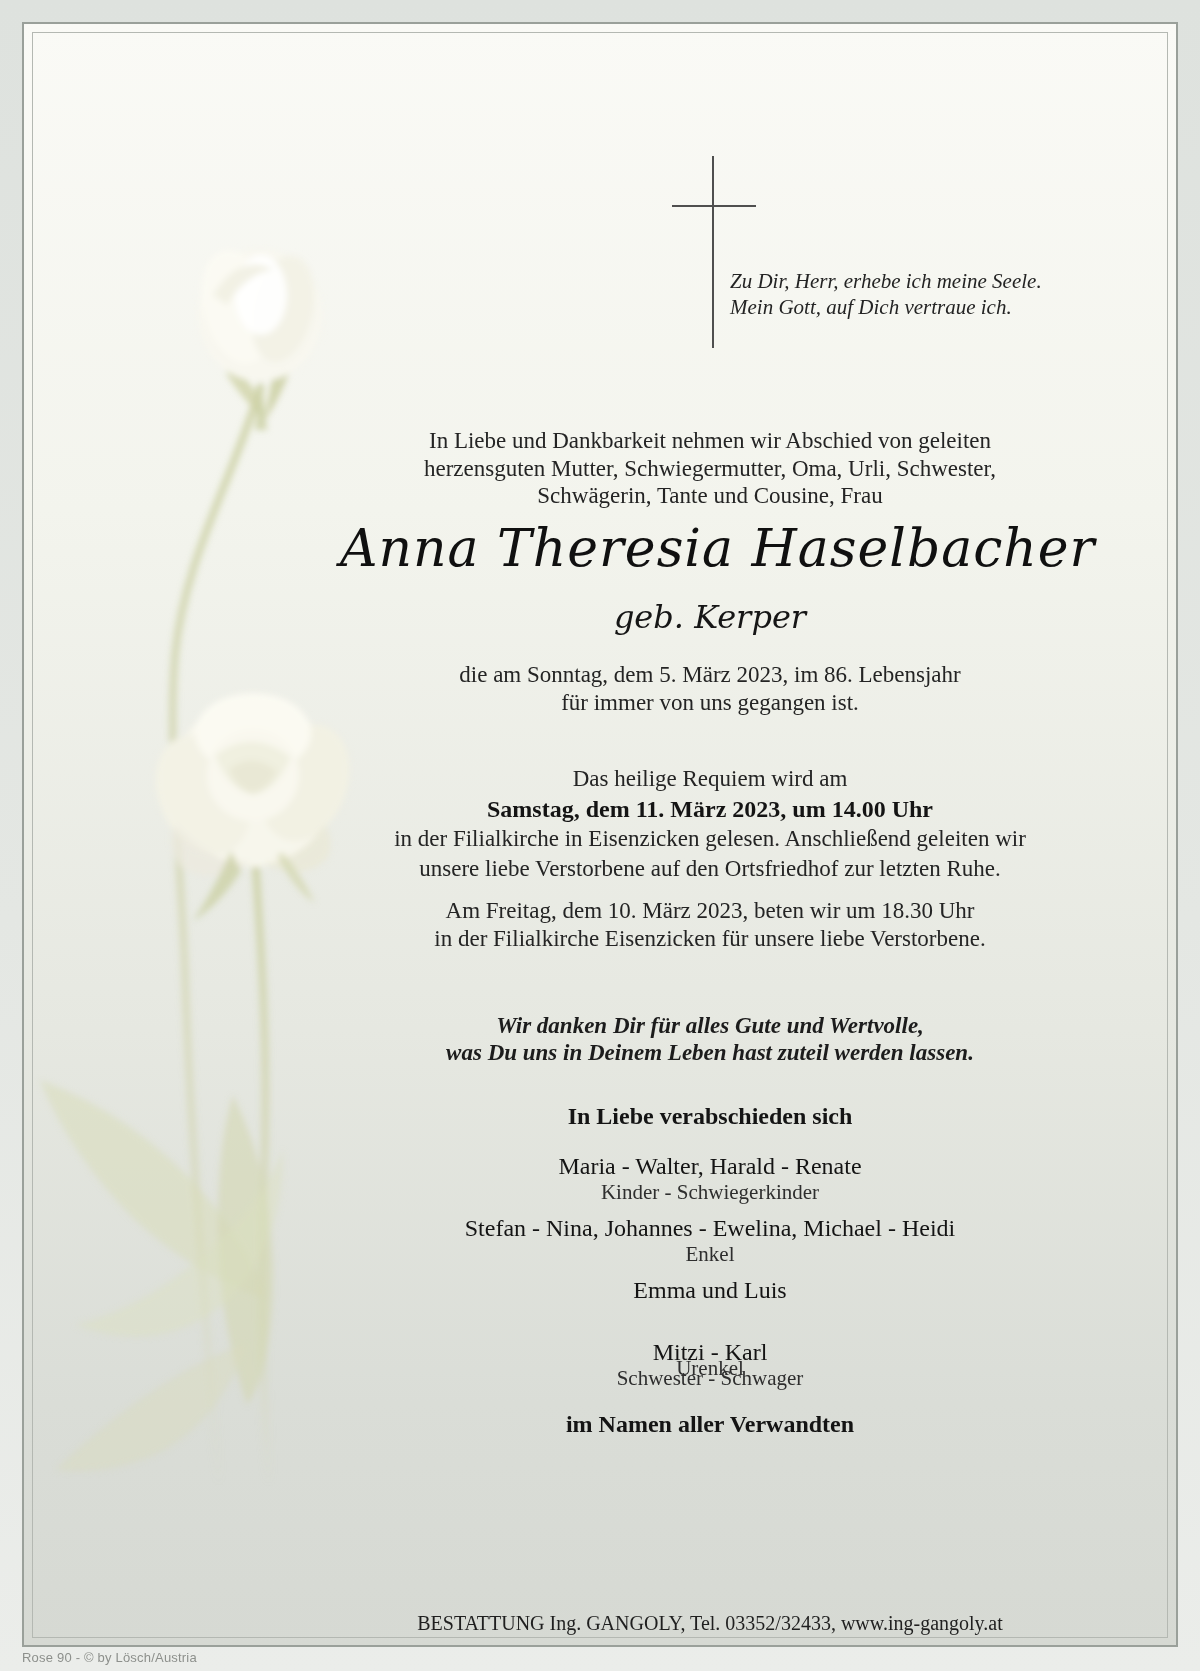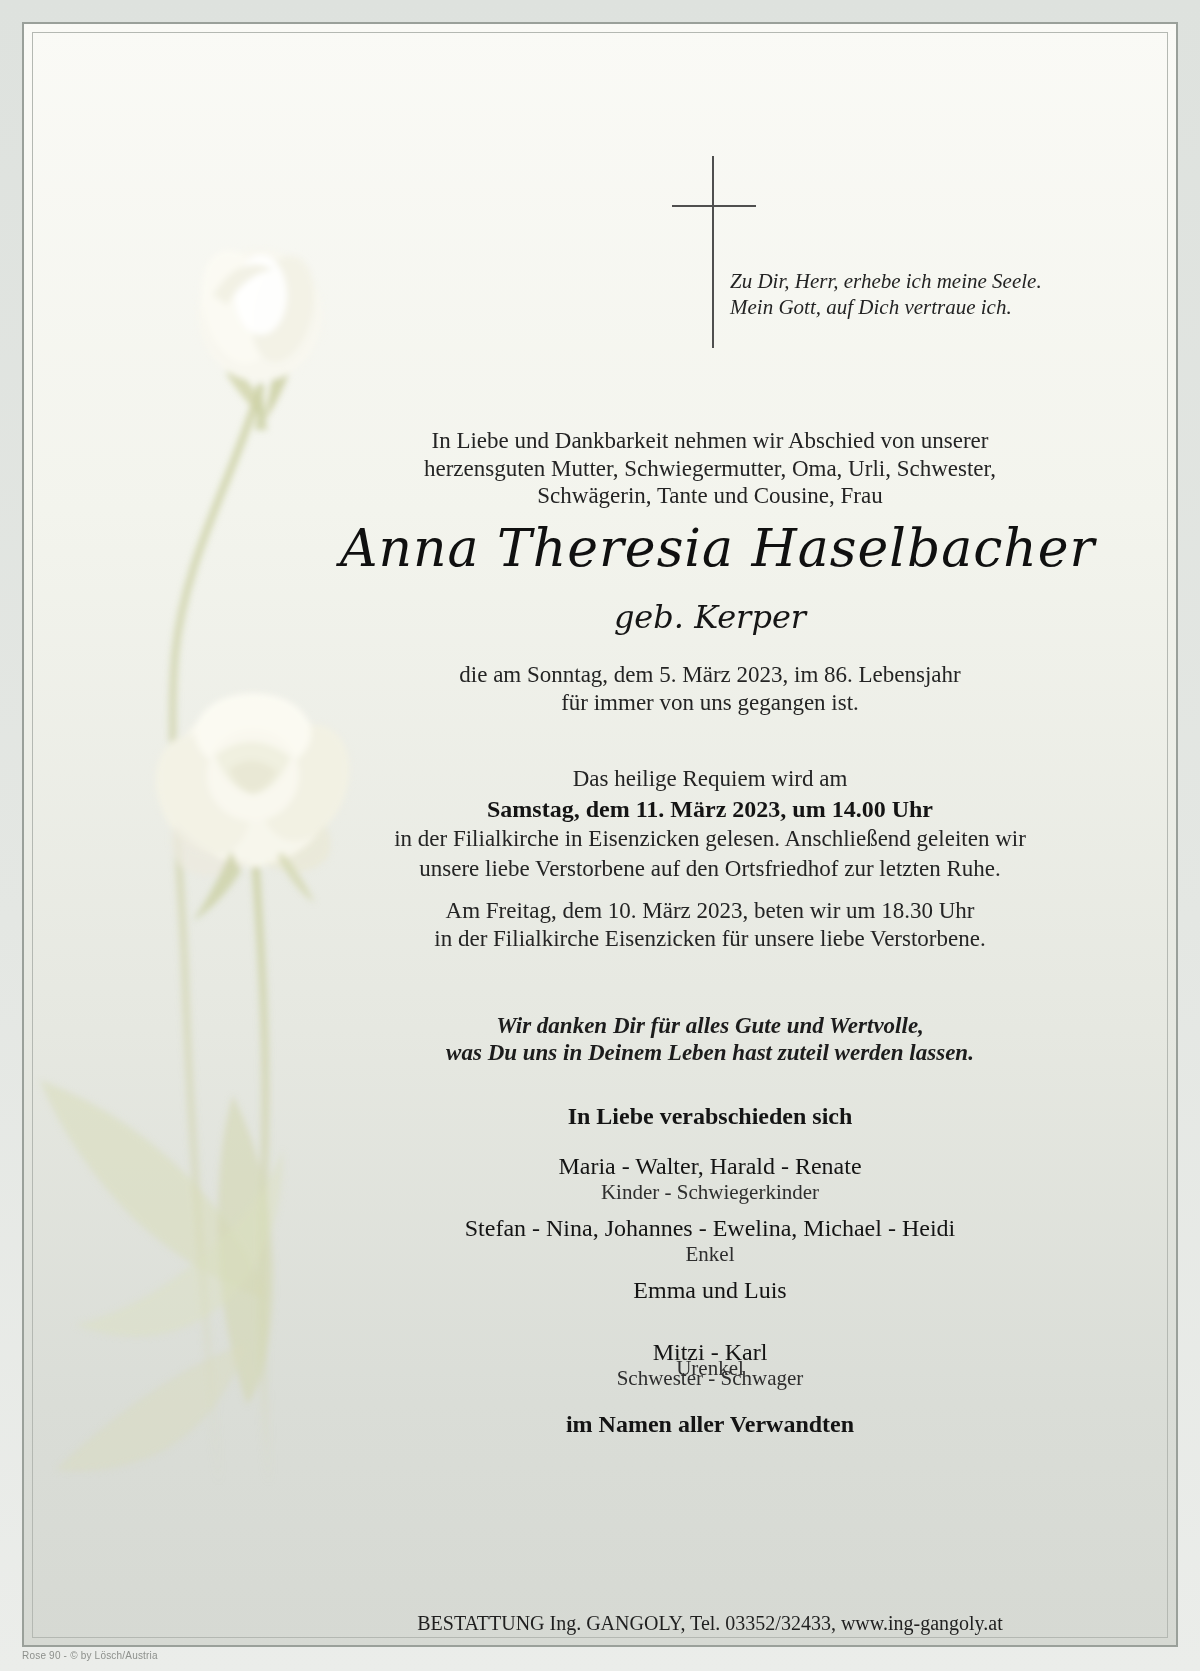--- a/index.html
+++ b/index.html
@@ -25,21 +25,21 @@
   .death{top:661px;font-size:23px;line-height:28px;}
   .requiem{top:764px;font-size:23px;line-height:30px;}
   .requiem .bold-line{font-weight:bold;font-size:24px;color:#141414;}
   .prayer{top:897px;font-size:23px;line-height:27.5px;}
   .thanks{top:1012px;font-size:23px;line-height:27px;font-style:italic;font-weight:bold;color:#1c1c1c;}
   .farewell-h{top:1103px;font-size:24px;font-weight:bold;color:#141414;}
   .mourner-names{font-size:24px;font-weight:normal;color:#141414;}
   .mourner-rel{font-size:21px;color:#2e2e2e;}
   .closing{top:1411px;font-size:24px;font-weight:bold;color:#141414;}
   .footer{top:1612px;font-size:20px;color:#1f1f1f;}
-  .credit{left:22px;top:1650px;font-family:"Liberation Sans",sans-serif;font-size:10px;color:#8d908c;letter-spacing:.2px;}
+  .credit{left:22px;top:1650px;font-family:"Liberation Sans",sans-serif;font-size:13px;color:#8d908c;letter-spacing:.2px;}
   svg{display:block;}
 </style>
 </head>
 <body>
 
 <div class="card-bg"></div>
 
 <svg class="abs" style="left:15px;top:235px;" width="350" height="1270" viewBox="0 0 350 1270">
   <defs>
     <filter id="soft" x="-20%" y="-20%" width="140%" height="140%">
@@ -91,21 +91,21 @@
   <line x1="60" y1="10" x2="60" y2="202" stroke="#4f4f4f" stroke-width="2"></line>
   <line x1="19" y1="60" x2="103" y2="60" stroke="#4f4f4f" stroke-width="2"></line>
 </svg>
 
 <div class="abs psalm">
   <span class="line">Zu Dir, Herr, erhebe ich meine Seele.</span>
   <span class="line">Mein Gott, auf Dich vertraue ich.</span>
 </div>
 
 <div class="abs col intro">
-  <span class="line">In Liebe und Dankbarkeit nehmen wir Abschied von unserer</span>
+  <span class="line">In Liebe und Dankbarkeit nehmen wir Abschied von geleiten</span>
   <span class="line">herzensguten Mutter, Schwiegermutter, Oma, Urli, Schwester,</span>
   <span class="line">Schwägerin, Tante und Cousine, Frau</span>
 </div>
 
 <div class="abs col name">Anna Theresia Haselbacher</div>
 <div class="abs col maiden">geb. Kerper</div>
 
 <div class="abs col death">
   <span class="line">die am Sonntag, dem 5. März 2023, im 86. Lebensjahr</span>
   <span class="line">für immer von uns gegangen ist.</span>

